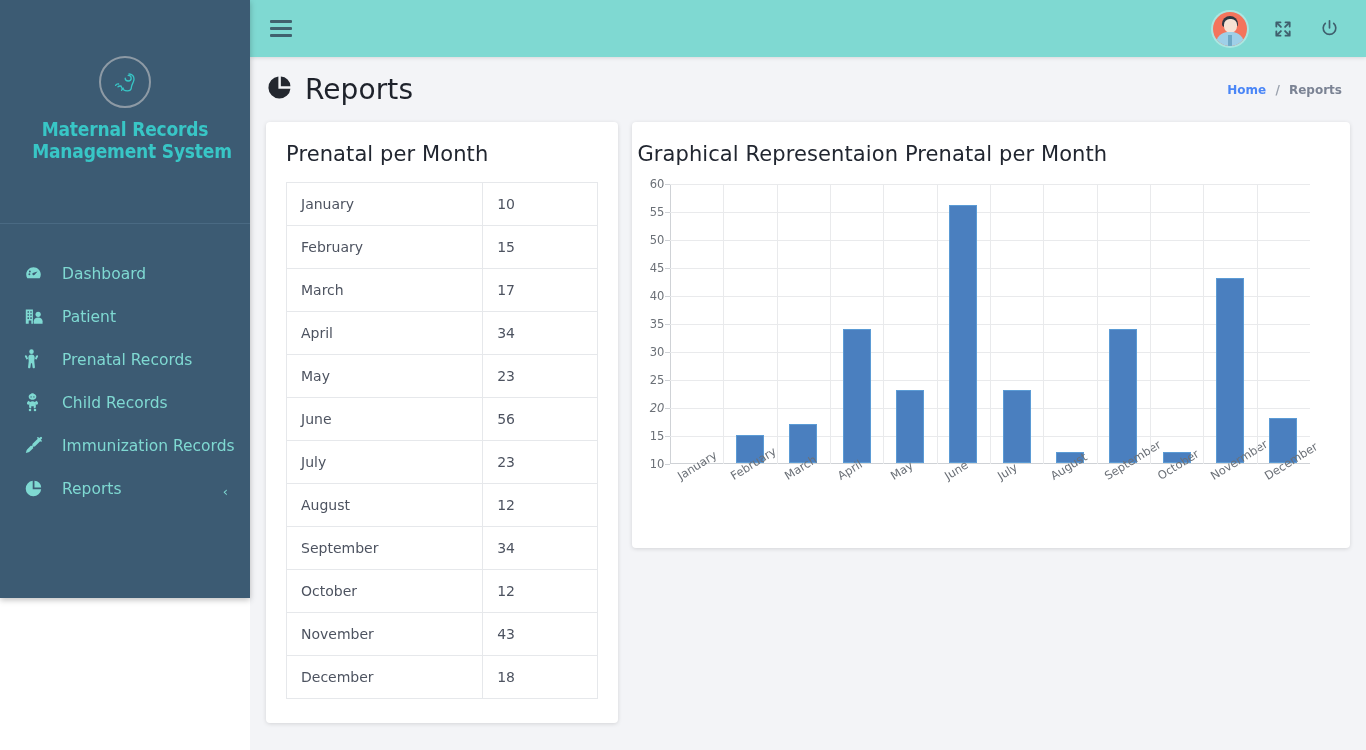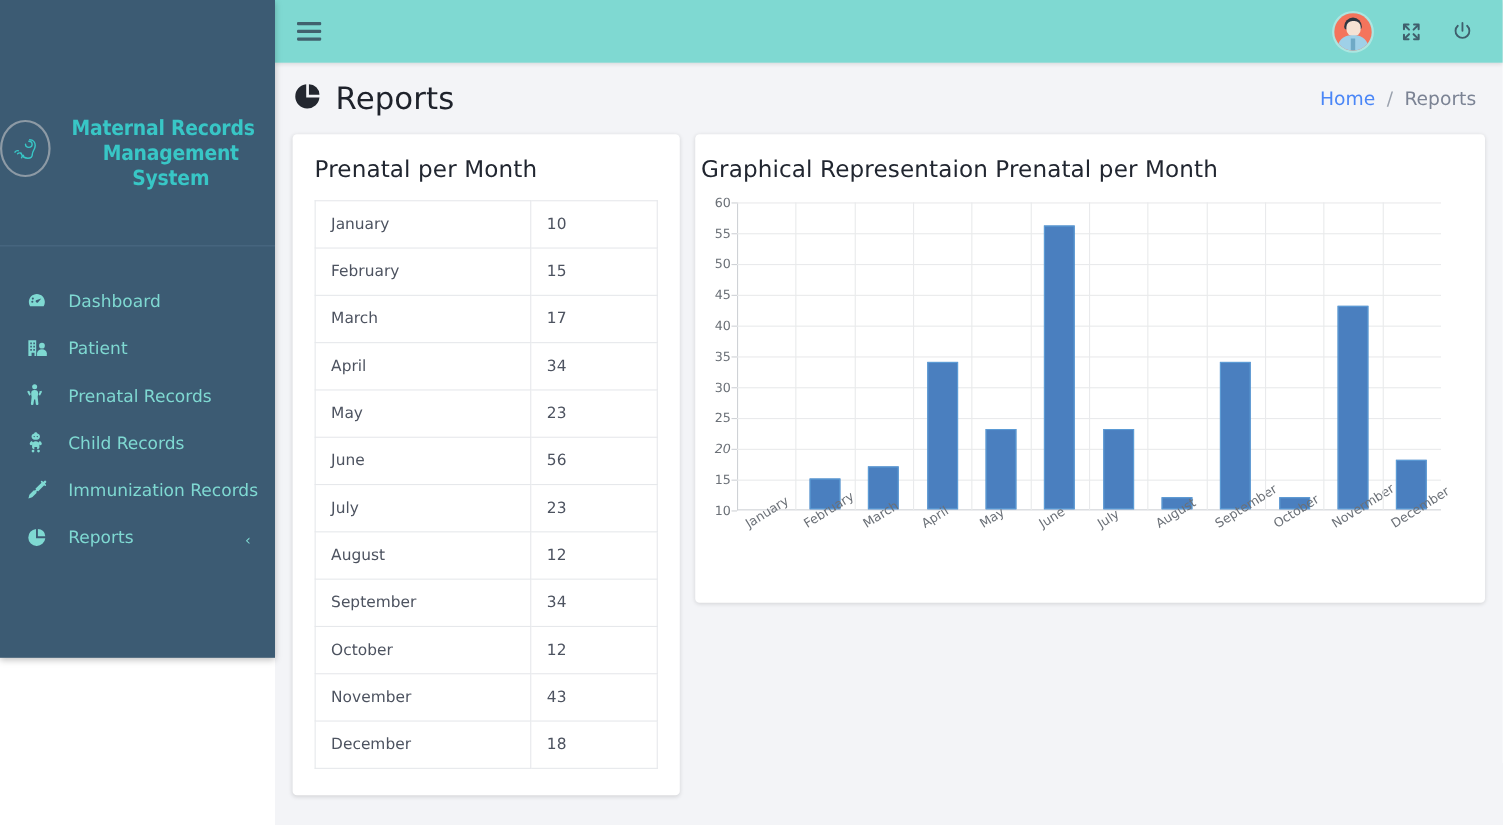--- a/index.html
+++ b/index.html
@@ -13,21 +13,21 @@
   
   #sidebar {
     position: absolute; left: 0; top: 0;
     width: 250px; height: 598px;
     background: #3c5b73;
     box-shadow: 0 2px 6px rgba(0,0,0,0.25);
     z-index: 20;
   }
   #brand {
     height: 224px;
-    display: flex; flex-direction: row;
+    display: flex; flex-direction: column;
     align-items: center; justify-content: flex-start;
     padding-top: 56px;
     border-bottom: 1px solid #4a6a83;
   }
   #brand-logo {
     width: 52px; height: 52px; border-radius: 50%;
     border: 2px solid #8d9aa5;
     display: flex; align-items: center; justify-content: center;
     margin-bottom: 10px;
   }
@@ -96,21 +96,21 @@
   }
   #page-head {
     height: 65px; display: flex; align-items: center;
     padding: 0 24px 0 16px;
   }
   #page-title-wrap { display: flex; align-items: center; gap: 12px; }
   #page-title {
     font-size: 28px; color: #1e222b; font-weight: normal;
     letter-spacing: 0.1px;
   }
-  #breadcrumb { margin-left: auto; font-size: 17px; color: #7b8394; }
+  #breadcrumb { margin-left: auto; font-size: 12px; color: #7b8394; font-weight: bold; }
   #breadcrumb .crumb-link { color: #4a86f7; cursor: pointer; }
   #breadcrumb .crumb-sep { margin: 0 5px; color: #9aa1ad; }
   #breadcrumb .crumb-current { color: #7b8394; }
 
   #cards {
     display: flex; align-items: flex-start;
     padding: 0 16px; gap: 14px;
   }
   .card {
     background: #ffffff; border-radius: 4px;

